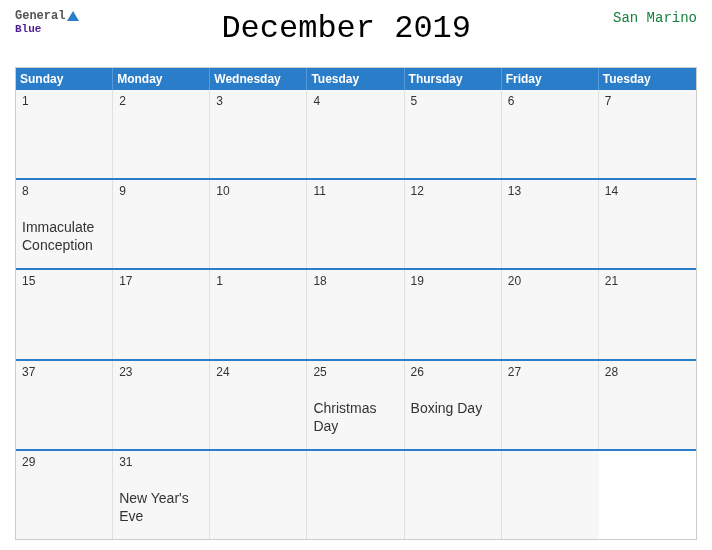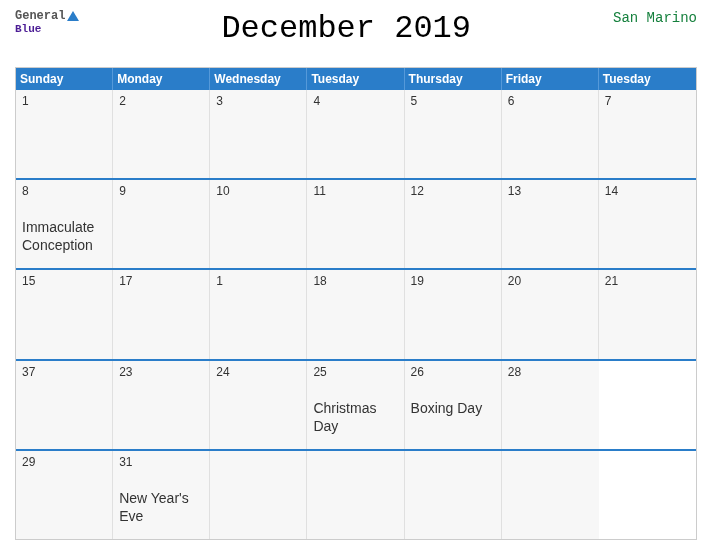--- a/index.html
+++ b/index.html
@@ -237,20 +237,23 @@
           </div>
           <div class="day-cell">
             <span class="day-number">25</span>
             <span class="event-label">Christmas Day</span>
           </div>
           <div class="day-cell">
             <span class="day-number">26</span>
             <span class="event-label">Boxing Day</span>
           </div>
           <div class="day-cell">
+            <span class="day-number">27</span>
+          </div>
+          <div class="day-cell">
             <span class="day-number">28</span>
           </div>
         </div>
         <div class="week-row">
           <div class="day-cell">
             <span class="day-number">29</span>
           </div>
           <div class="day-cell">
             <span class="day-number">31</span>
             <span class="event-label">New Year's Eve</span>

